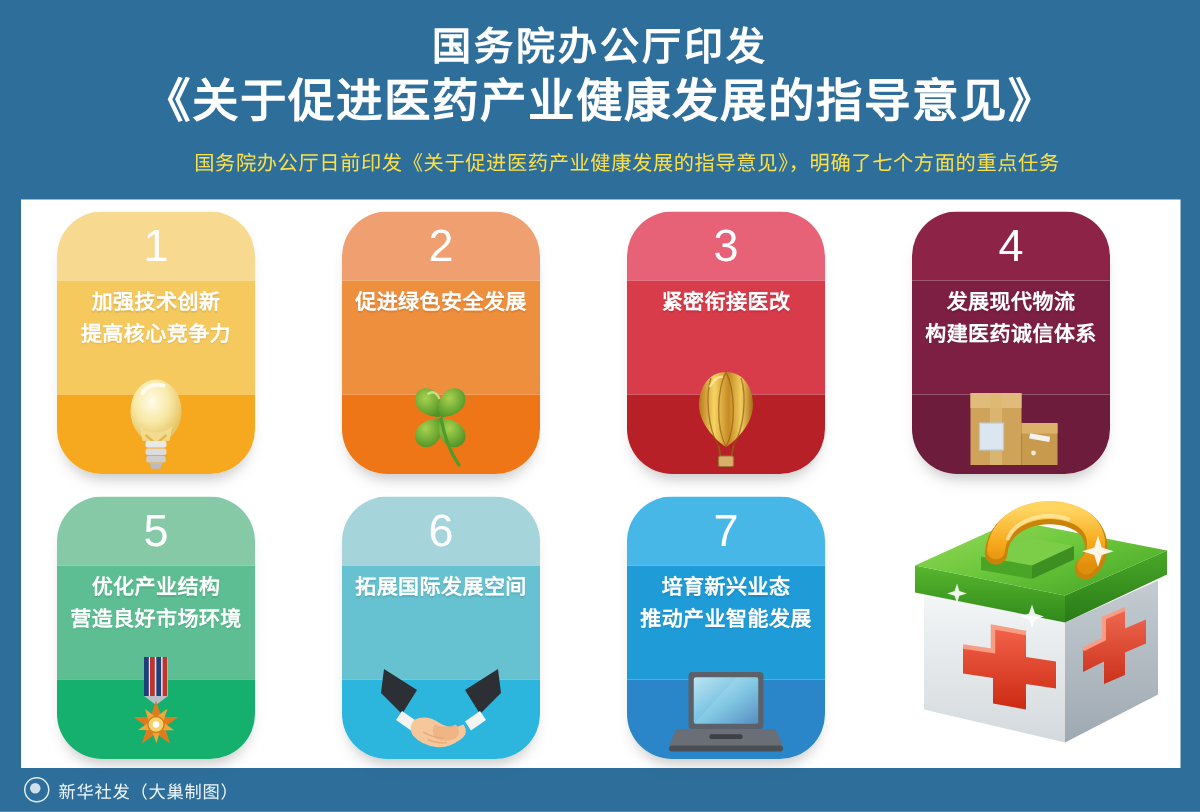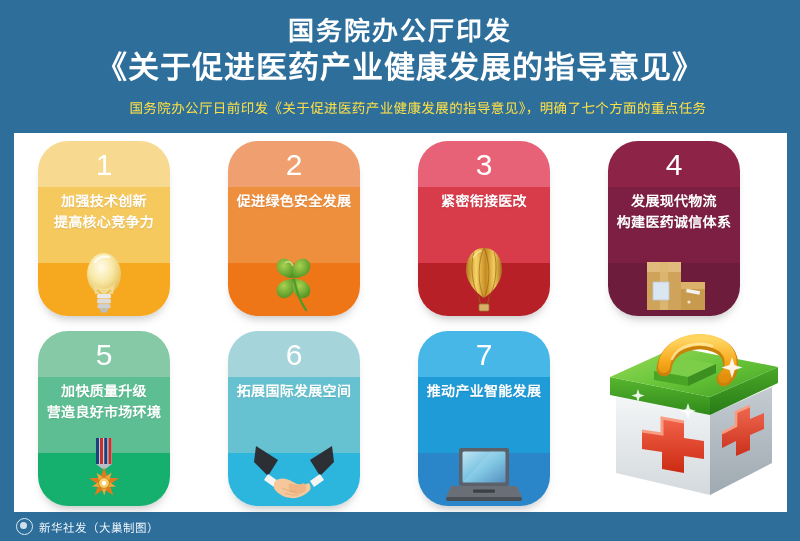--- a/index.html
+++ b/index.html
@@ -326,21 +326,21 @@
         </div>
       </div>
 
       <div class="cell c0 r1">
         <div class="card">
           <div class="band top" style="background:#86c9a7"></div>
           <div class="band mid" style="background:#5cbe92"></div>
           <div class="band bottom" style="background:#15b06e"></div>
           <div class="card-num">5</div>
           <div class="card-lines">
-            <div>加快质量升级</div>
+            <div>优化产业结构</div>
             <div>营造良好市场环境</div>
           </div>
           <div class="card-icon">
             <svg width="34" height="68" viewBox="0 0 34 68">
 
               <rect x="9" y="2" width="16" height="26" fill="#e8eaef"></rect>
               <rect x="9" y="2" width="3.2" height="26" fill="#1f3f7a"></rect>
               <rect x="13" y="2" width="3.2" height="26" fill="#c0342f"></rect>
               <rect x="17.2" y="2" width="3.2" height="26" fill="#1f3f7a"></rect>
               <rect x="21.4" y="2" width="3.2" height="26" fill="#c0342f"></rect>
@@ -391,20 +391,21 @@
         </div>
       </div>
 
       <div class="cell c2 r1">
         <div class="card">
           <div class="band top" style="background:#47b7e8"></div>
           <div class="band mid" style="background:#1f9bd8"></div>
           <div class="band bottom" style="background:#2a86c8"></div>
           <div class="card-num">7</div>
           <div class="card-lines">
+            <div>培育新兴业态</div>
             <div>推动产业智能发展</div>
           </div>
           <div class="card-icon">
             <svg width="78" height="58" viewBox="0 0 78 58">
               <defs>
                 <linearGradient id="scrG" x1="0" y1="0" x2="1" y2="1">
                   <stop offset="0%" stop-color="#bfe4f2"></stop>
                   <stop offset="55%" stop-color="#6fbfe0"></stop>
                   <stop offset="100%" stop-color="#3f7fb8"></stop>
                 </linearGradient>

